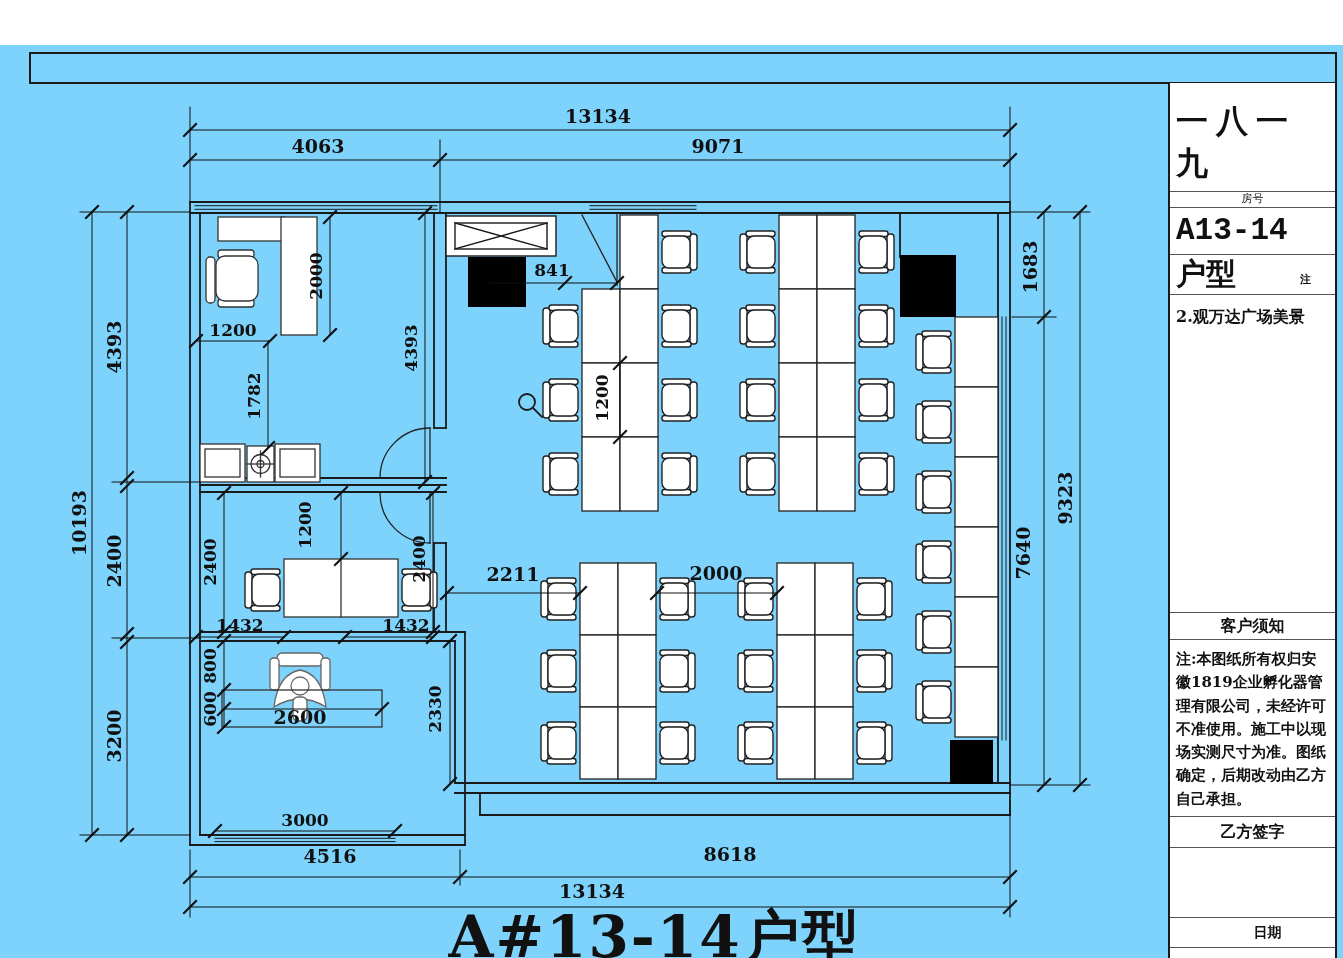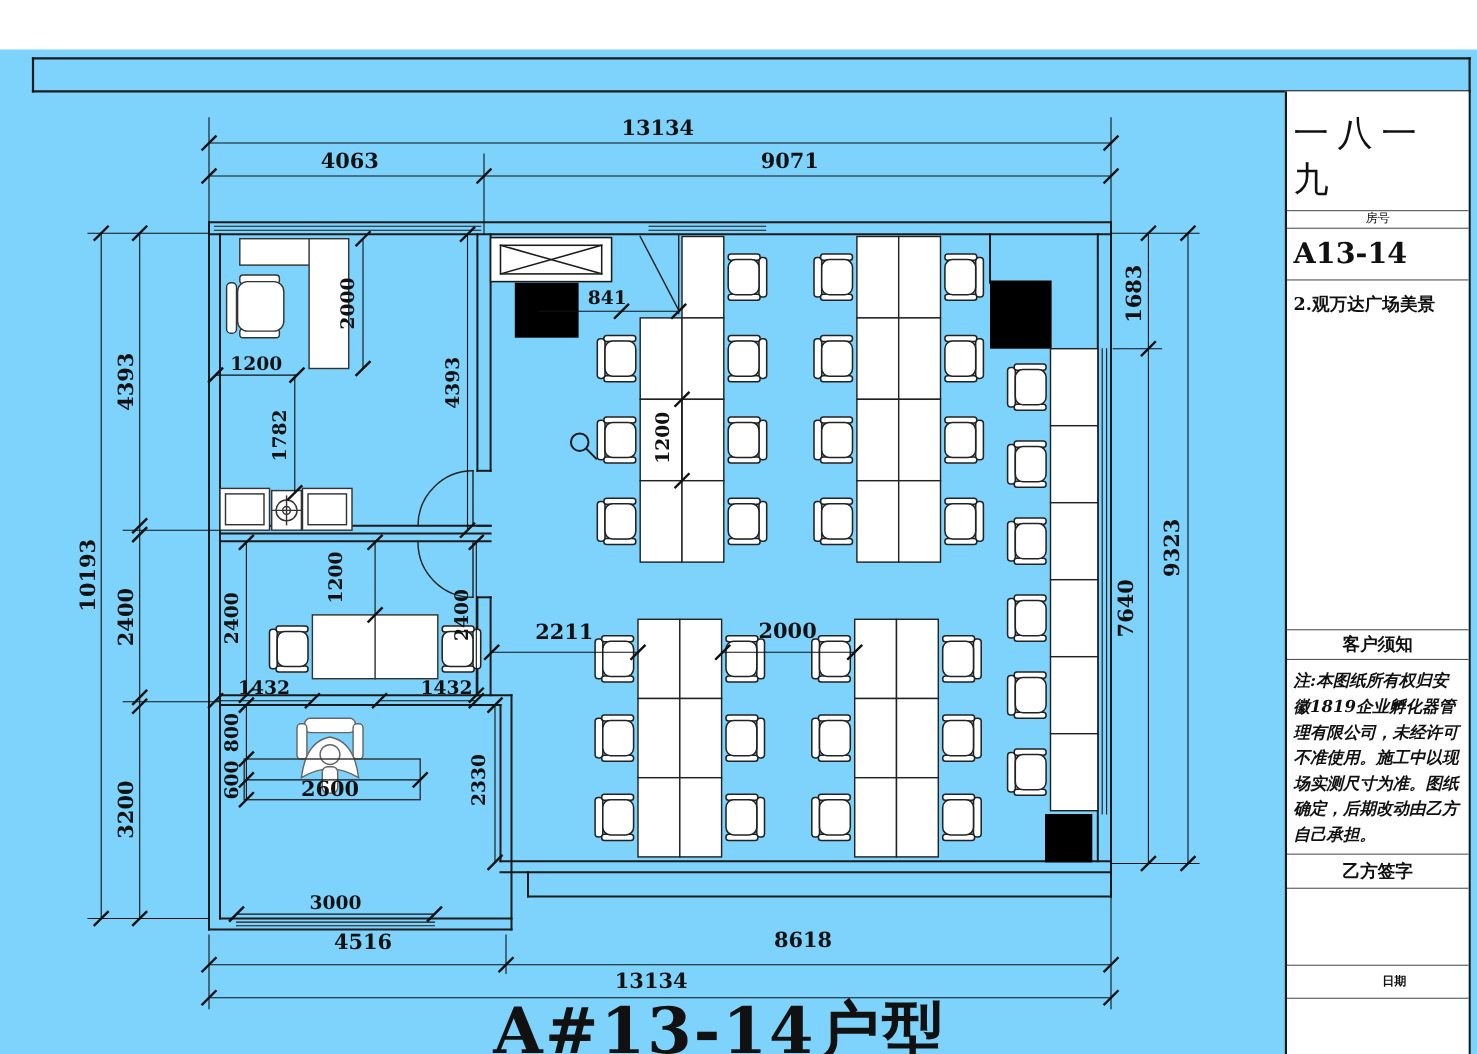--- a/index.html
+++ b/index.html
@@ -6,32 +6,32 @@
   #page{position:relative;width:1343px;height:958px;background:#7dd3fc;overflow:hidden;
         font-family:"DejaVu Serif","Liberation Serif",serif;color:#111;margin-top:45px;}
   svg text{fill:#111;}
   .dim{font-family:"DejaVu Serif","Liberation Serif",serif;font-size:19px;font-weight:700;text-anchor:middle;}
   .dim-sm{font-size:17px;}
   .plan-title{font-size:58px;font-weight:700;letter-spacing:2px;text-anchor:middle;}
   
   #tblock{position:absolute;left:1168px;top:38px;width:167px;height:920px;
           border-left:2px solid #1a1a1a;box-sizing:border-box;background:#fff;}
   .trow{box-sizing:border-box;border-bottom:1.5px solid #555;padding:0 6px;overflow:hidden;}
-  .r-project{height:109px;font-size:32px;font-weight:400;letter-spacing:8px;line-height:1.3;padding-top:18px;}
+  .r-project{height:109px;font-size:32px;font-weight:700;letter-spacing:8px;line-height:1.3;padding-top:18px;}
   .r-roomlabel{height:16px;font-size:11px;font-weight:400;text-align:center;line-height:14px;}
-  .r-roomno{height:47px;font-size:26px;font-weight:700;line-height:46px;}
+  .r-roomno{height:47px;font-size:31px;font-weight:700;line-height:46px;font-family:Liberation Mono, monospace;}
   .r-unit{height:40px;font-size:30px;font-weight:700;line-height:38px;position:relative;}
   .r-unit .mini{position:absolute;right:24px;top:6px;font-size:11px;font-weight:700;}
   .r-notes{height:318px;font-size:16px;font-weight:700;line-height:1.45;padding-top:10px;}
   .r-notes .n2{margin-top:78px;}
   .r-noticehdr{height:27px;font-size:16px;font-weight:700;text-align:center;line-height:26px;}
-  .r-notice{height:177px;font-size:15px;font-weight:700;line-height:1.55;padding-top:8px;font-style:italic;}
+  .r-notice{height:177px;font-size:15px;font-weight:700;line-height:1.55;padding-top:8px;}
   .r-sign{height:31px;font-size:16px;font-weight:700;text-align:center;line-height:29px;}
   .r-blank1{height:70px;}
-  .r-date{height:30px;font-size:11px;font-weight:700;text-align:center;line-height:28px;padding-left:36px;}
+  .r-date{height:30px;font-size:14px;font-weight:700;text-align:center;line-height:28px;padding-left:36px;}
   .r-blank2{height:55px;border-bottom:none;}
 </style>
 </head>
 <body>
 
 <div id="page">
 
 <svg id="plan-svg" width="1343" height="958" viewBox="0 0 1343 958" stroke-linecap="square" fill="none">
 
   <defs>
@@ -399,20 +399,24 @@
 
     <text class="plan-title" x="655" y="912">A#13-14户型</text>
   </g>
 </svg>
 
 
 <div id="tblock">
   <div class="trow r-project">一八一九</div>
   <div class="trow r-roomlabel">房号</div>
   <div class="trow r-roomno">A13-14</div>
+  <div class="trow r-unit">
+    <span>户型</span>
+    <span class="mini">注</span>
+  </div>
   <div class="trow r-notes">
     <div class="n1">2.观万达广场美景</div>
   </div>
   <div class="trow r-noticehdr">客户须知</div>
   <div class="trow r-notice">注:本图纸所有权归安徽1819企业孵化器管理有限公司，未经许可不准使用。施工中以现场实测尺寸为准。图纸确定，后期改动由乙方自己承担。</div>
   <div class="trow r-sign">乙方签字</div>
   <div class="trow r-blank1"></div>
   <div class="trow r-date">日期</div>
   <div class="trow r-blank2"></div>
 </div>

